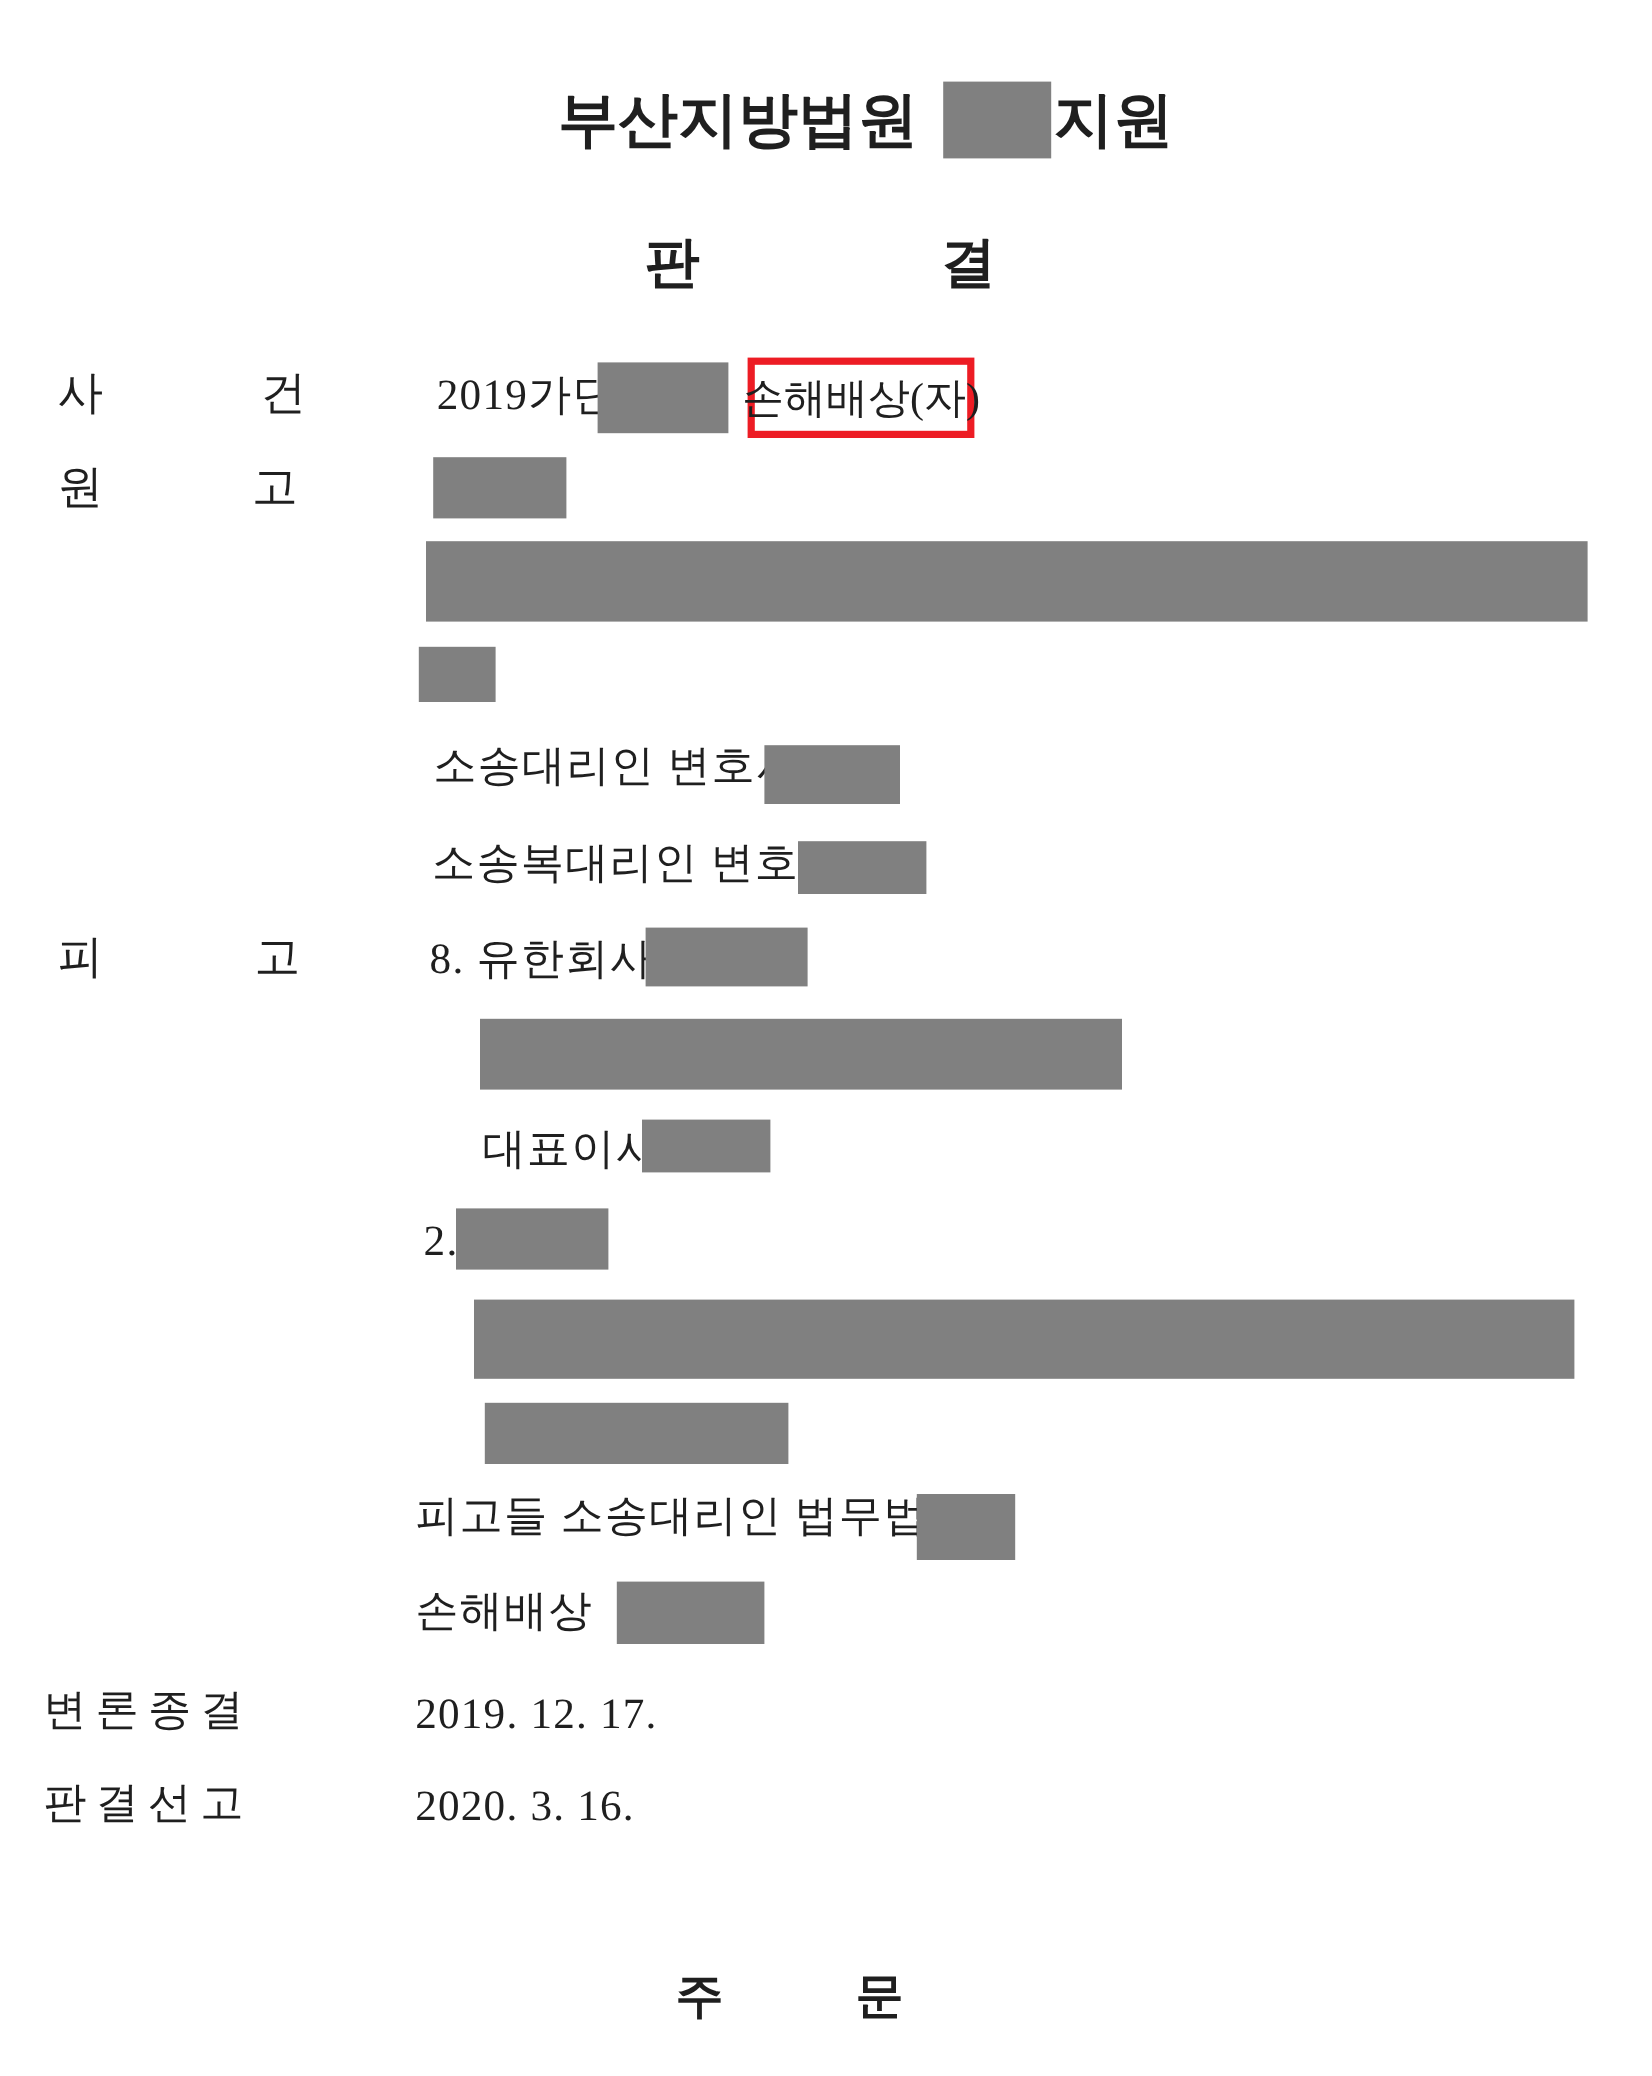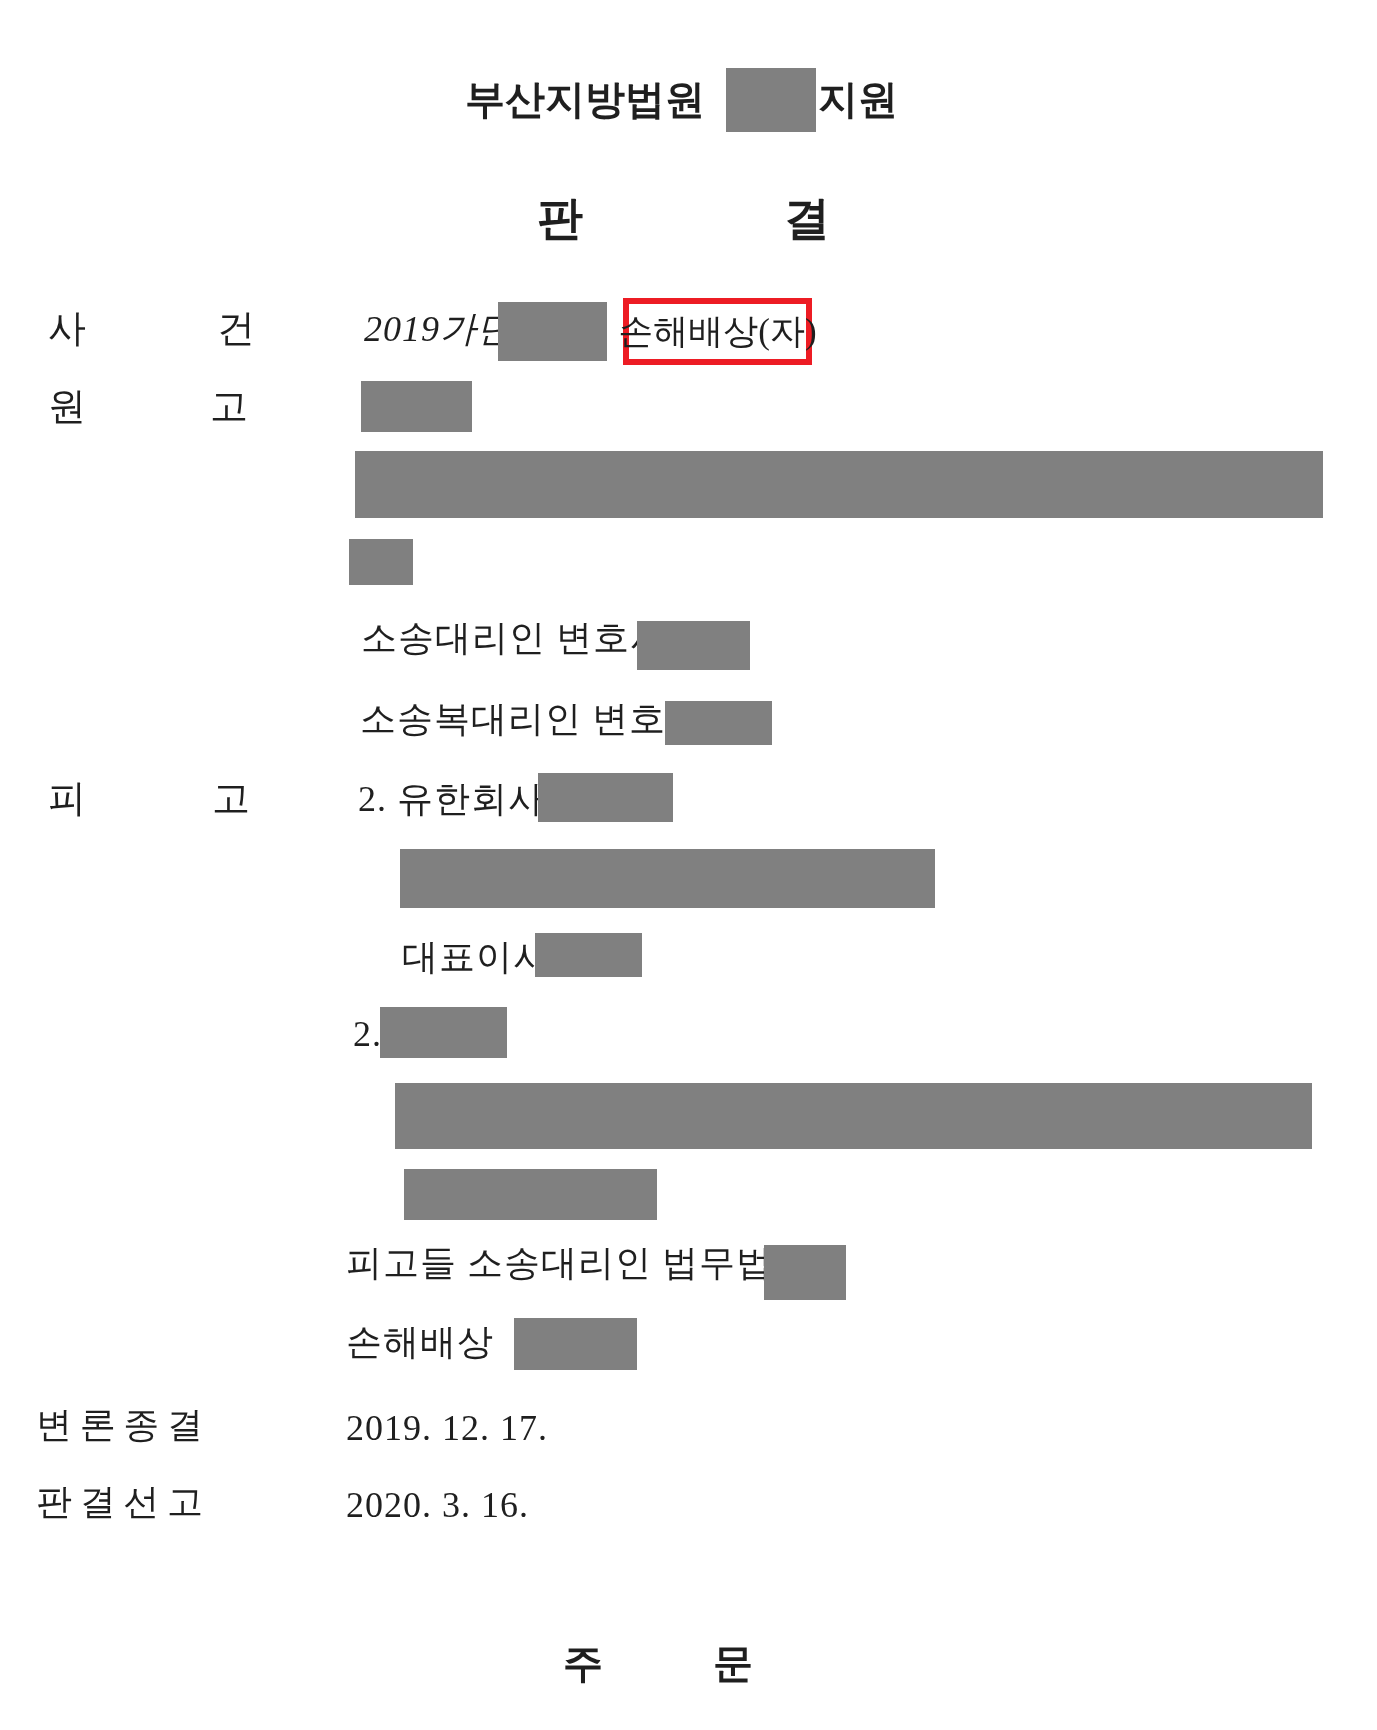--- a/index.html
+++ b/index.html
@@ -22,21 +22,21 @@
   .redact{position:absolute;background:var(--gray);}
   .body-text{font-size:36px;line-height:1.15;white-space:nowrap;letter-spacing:1px;}
   .label{
     position:absolute;display:flex;justify-content:space-between;
     font-size:38px;line-height:1.1;white-space:nowrap;
   }
   .court-row{
     position:absolute;left:465px;top:67px;height:66px;
     display:flex;align-items:center;white-space:nowrap;
   }
-  .court-row .txt{font-size:40px;font-weight:bold;line-height:1;}
+  .court-row .txt{font-size:50px;font-weight:bold;line-height:1;}
   .court-box{width:90px;height:64px;background:var(--gray);margin-left:21px;margin-right:2px;}
   .judgment-title{
     position:absolute;left:537px;top:194px;width:293px;
     display:flex;justify-content:space-between;
     font-size:46px;font-weight:bold;line-height:1.1;
   }
   .red-frame{
     position:absolute;left:623px;top:298px;width:189px;height:67px;
     border:6px solid var(--red);box-sizing:border-box;
     display:flex;align-items:center;justify-content:center;
@@ -61,21 +61,21 @@
 
   <div class="judgment-title">
     <span>판</span>
     <span>결</span>
   </div>
 
   <div class="label" style="left:48px;top:308px;width:207px;">
     <span>사</span>
     <span>건</span>
   </div>
-  <div class="abs body-text" style="left:364px;top:309px;font-style:italic;">2019가단</div>
+  <div class="abs body-text" style="left:364px;top:309px;">2019가단</div>
   <div class="redact" style="left:498px;top:302px;width:109px;height:59px;"></div>
   <div class="red-frame">
     <span>손해배상(자)</span>
   </div>
 
   <div class="label" style="left:48px;top:386px;width:200px;">
     <span>원</span>
     <span>고</span>
   </div>
   <div class="redact" style="left:361px;top:381px;width:111px;height:51px;"></div>
@@ -85,21 +85,21 @@
   <div class="abs body-text" style="left:361px;top:618px;">소송대리인 변호사</div>
   <div class="redact" style="left:637px;top:621px;width:113px;height:49px;"></div>
 
   <div class="abs body-text" style="left:360px;top:699px;">소송복대리인 변호사</div>
   <div class="redact" style="left:665px;top:701px;width:107px;height:44px;"></div>
 
   <div class="label" style="left:48px;top:778px;width:202px;">
     <span>피</span>
     <span>고</span>
   </div>
-  <div class="abs body-text" style="left:358px;top:779px;">2. 유한회사</div>
+  <div class="abs body-text" style="left:358px;top:779px;">8. 유한회사</div>
   <div class="redact" style="left:538px;top:773px;width:135px;height:49px;"></div>
   <div class="redact" style="left:400px;top:849px;width:535px;height:59px;"></div>
 
   <div class="abs body-text" style="left:402px;top:937px;">대표이사</div>
   <div class="redact" style="left:535px;top:933px;width:107px;height:44px;"></div>
 
   <div class="abs body-text" style="left:353px;top:1014px;">2.</div>
   <div class="redact" style="left:380px;top:1007px;width:127px;height:51px;"></div>
   <div class="redact" style="left:395px;top:1083px;width:917px;height:66px;"></div>
   <div class="redact" style="left:404px;top:1169px;width:253px;height:51px;"></div>

